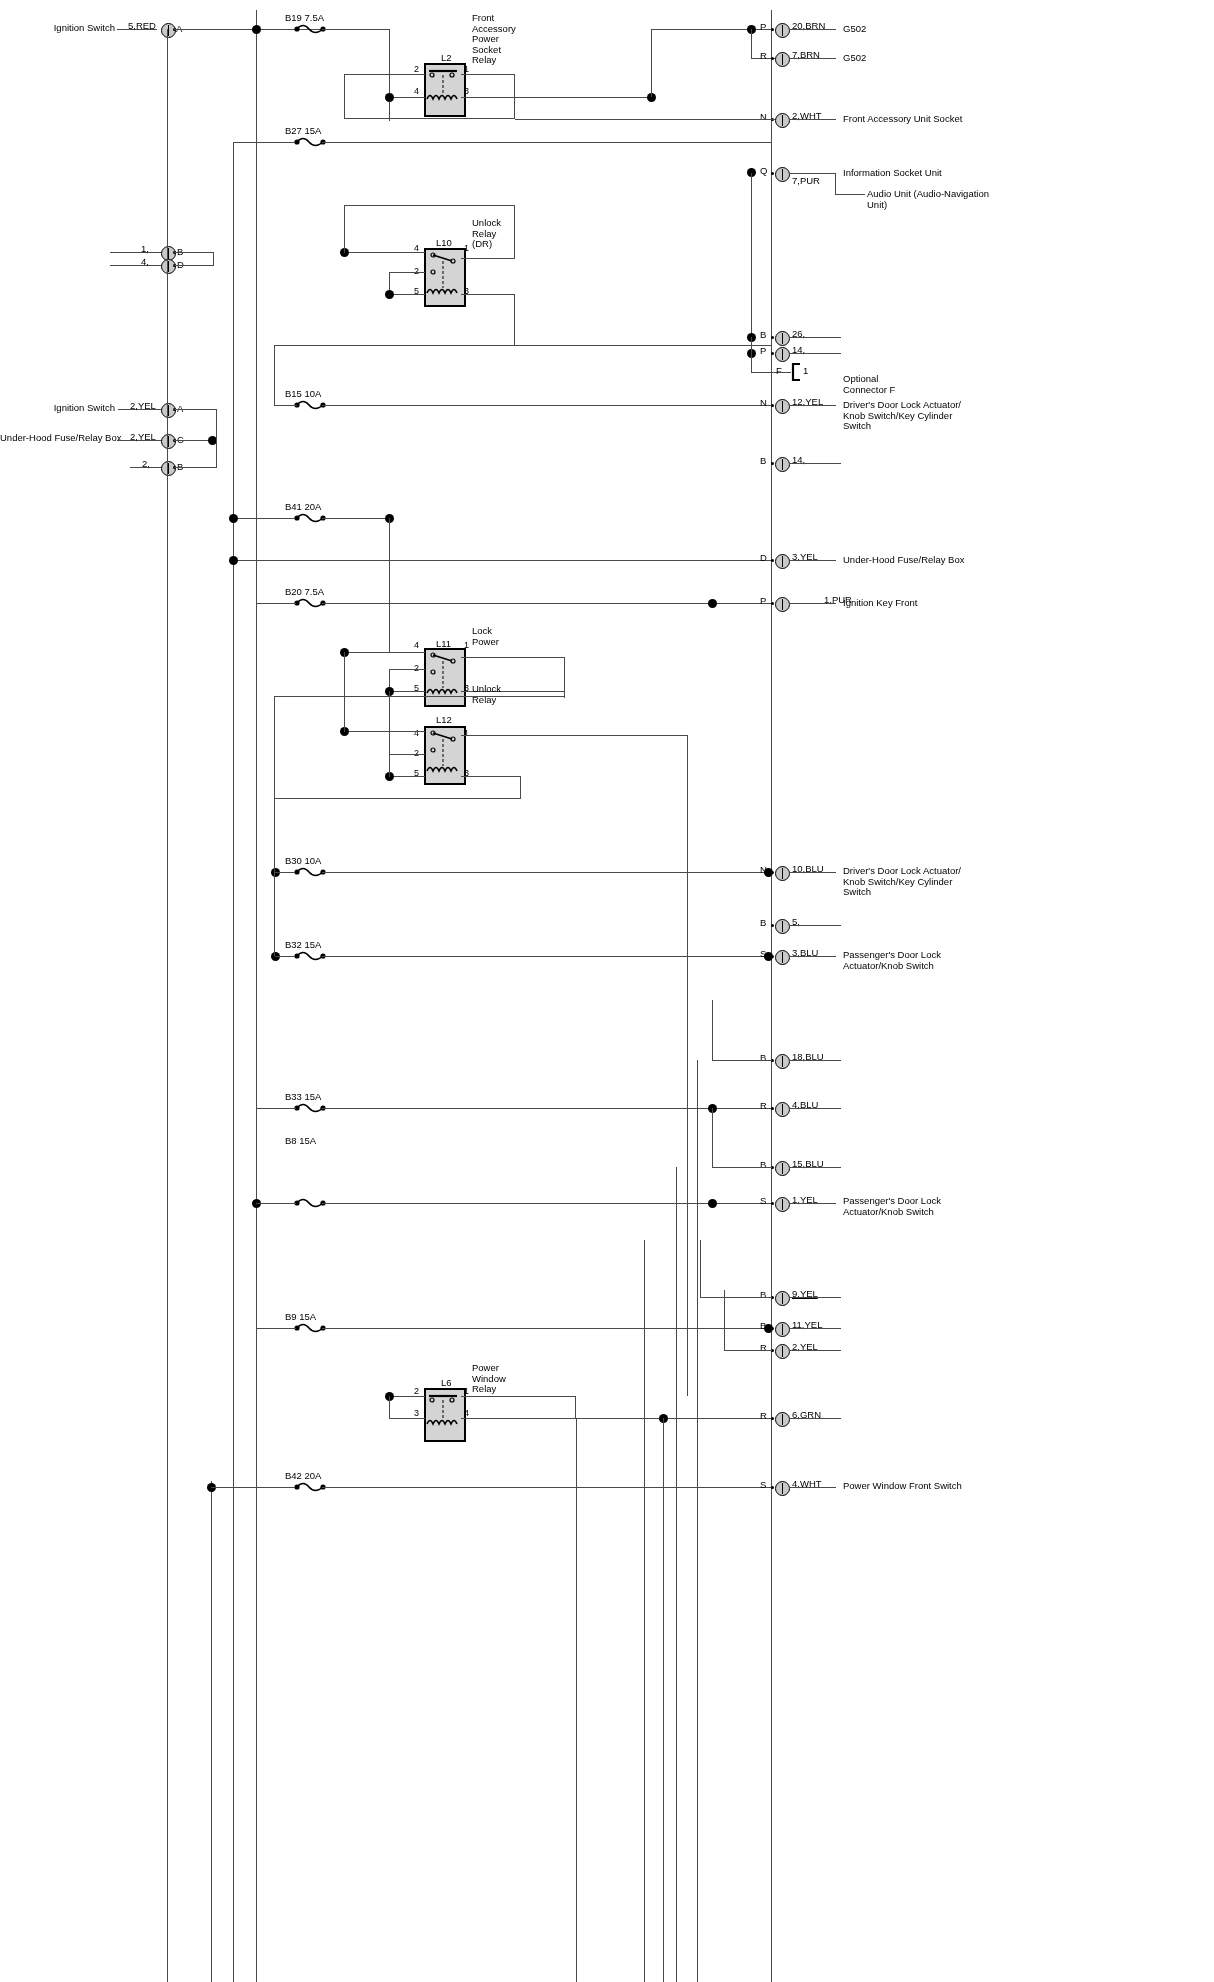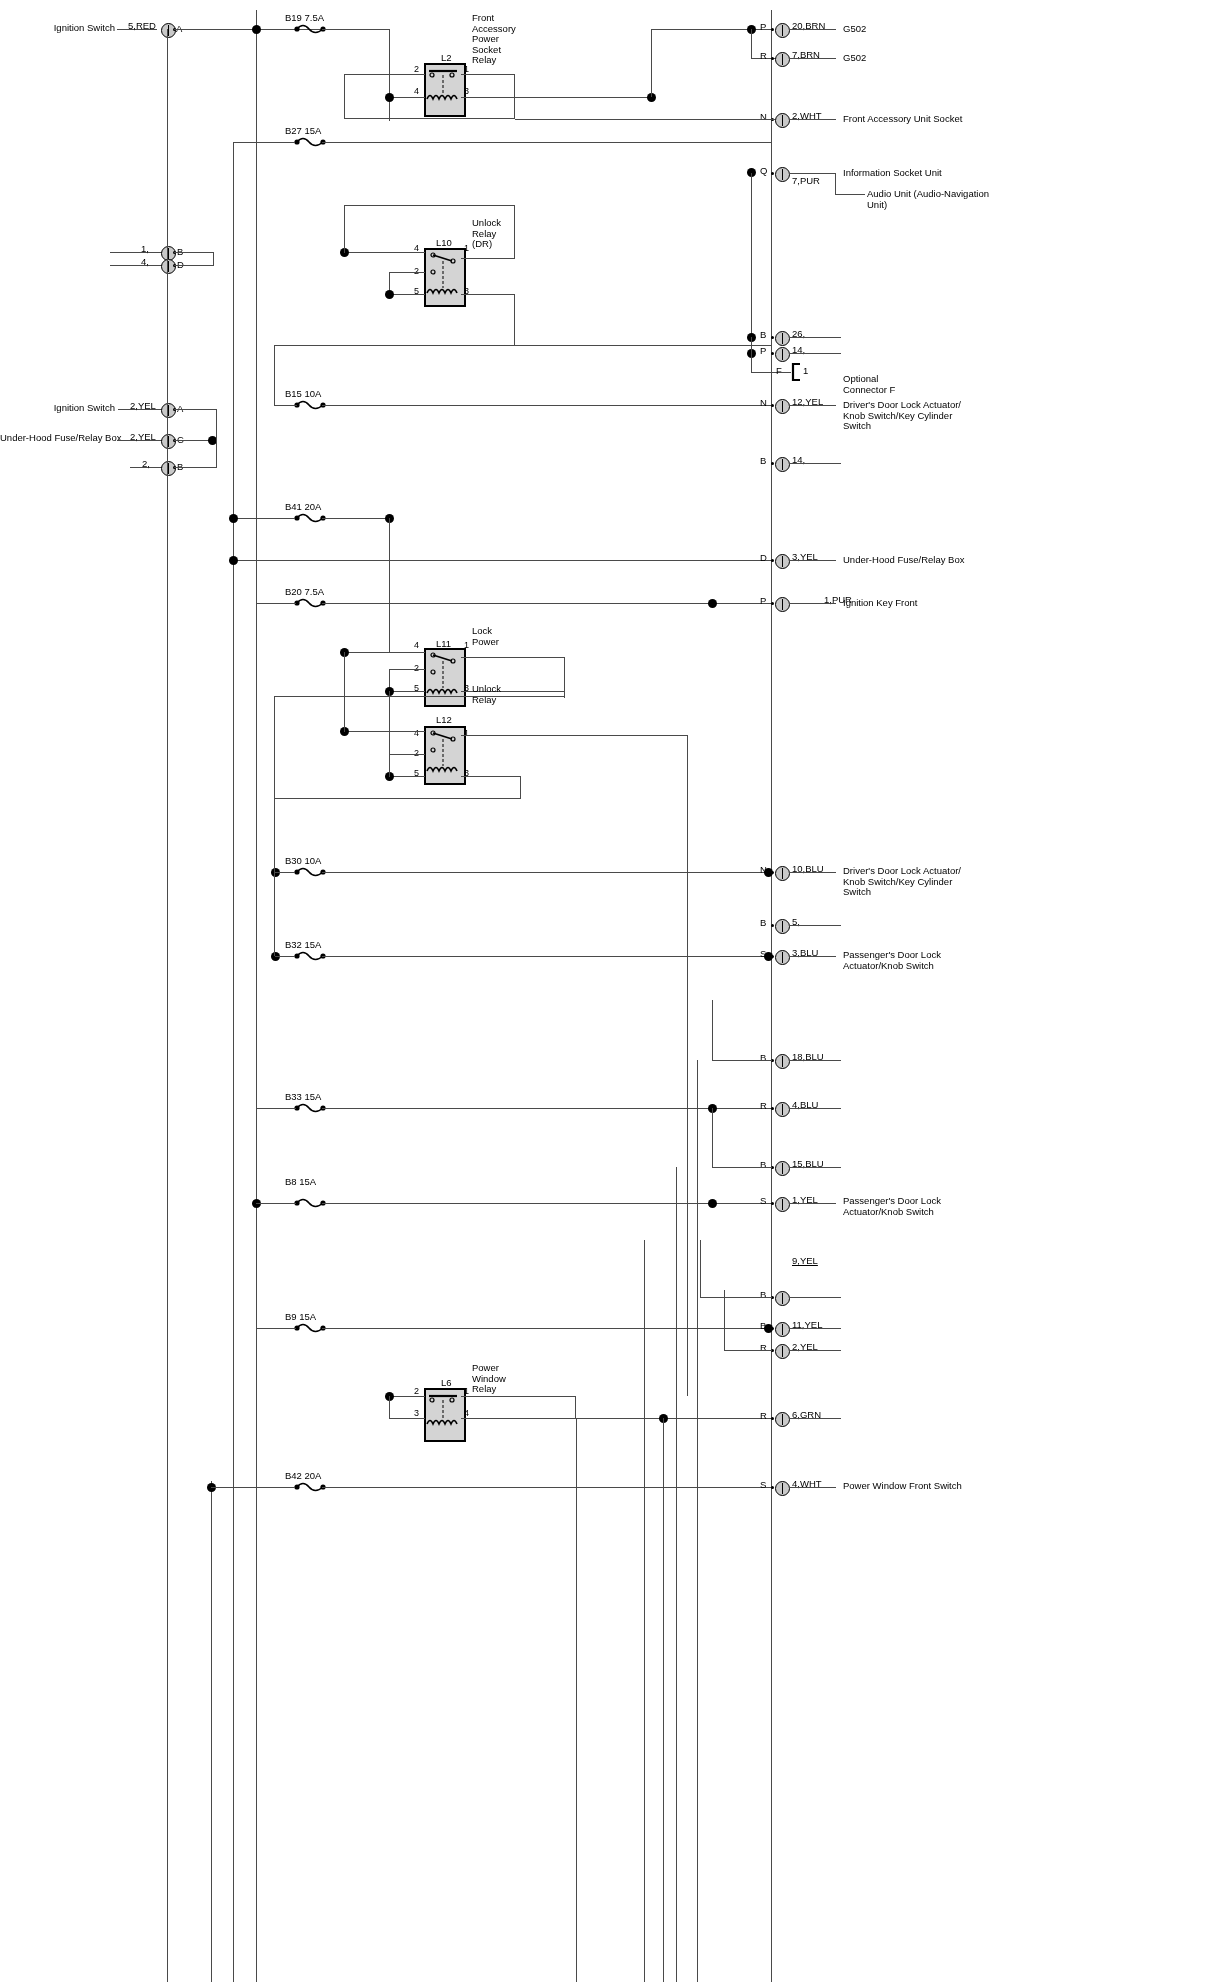--- a/index.html
+++ b/index.html
@@ -174,21 +174,21 @@
   <div class="fuse" style="left:293px;top:1102px;">
     <svg width="34" height="12">
         <circle cx="4" cy="6" r="2.6" fill="#000"></circle>
         <circle cx="30" cy="6" r="2.6" fill="#000"></circle>
         <path d="M4 6 q6 -7 12 0 q6 7 14 0" stroke="#000" stroke-width="1.6" fill="none"></path>
       </svg>
   </div>
   <div class="wire h" style="left:256px;top:1108px;width:40px;"></div>
   <div class="wire h" style="left:322px;top:1108px;width:449px;"></div>
 
-  <div class="lbl" style="left:285px;top:1177px;text-align:right;"><span>B8</span> <span>15A</span></div>
+  <div class="lbl" style="left:285px;top:1136px;text-align:right;"><span>B8</span> <span>15A</span></div>
   <div class="fuse" style="left:293px;top:1197px;">
     <svg width="34" height="12">
         <circle cx="4" cy="6" r="2.6" fill="#000"></circle>
         <circle cx="30" cy="6" r="2.6" fill="#000"></circle>
         <path d="M4 6 q6 -7 12 0 q6 7 14 0" stroke="#000" stroke-width="1.6" fill="none"></path>
       </svg>
   </div>
   <div class="node" style="left:252px;top:1199px;"></div>
   <div class="wire h" style="left:256px;top:1203px;width:40px;"></div>
   <div class="wire h" style="left:322px;top:1203px;width:449px;"></div>
@@ -512,21 +512,21 @@
   <div class="conndot" style="left:771px;top:1202px;"></div>
   <div class="conn" style="left:775px;top:1197px;"></div>
   <div class="lbl" style="left:792px;top:1195px;">1,YEL</div>
   <div class="wire h" style="left:789px;top:1203px;width:47px;"></div>
   <div class="lbl" style="left:843px;top:1196px;">Passenger's Door Lock
 Actuator/Knob Switch</div>
 
   <div class="lbl" style="left:760px;top:1290px;">B</div>
   <div class="conndot" style="left:771px;top:1296px;"></div>
   <div class="conn" style="left:775px;top:1291px;"></div>
-  <div class="lbl" style="left:792px;top:1256px;text-decoration:underline;">9,YEL</div>
+  <div class="lbl" style="left:792px;top:1289px;text-decoration:underline;">9,YEL</div>
   <div class="wire h" style="left:789px;top:1297px;width:52px;"></div>
   <div class="wire h" style="left:700px;top:1297px;width:72px;"></div>
   <div class="wire v" style="left:700px;top:1240px;height:58px;"></div>
 
   <div class="node" style="left:764px;top:1324px;"></div>
   <div class="lbl" style="left:760px;top:1321px;">B</div>
   <div class="conndot" style="left:771px;top:1327px;"></div>
   <div class="conn" style="left:775px;top:1322px;"></div>
   <div class="lbl" style="left:792px;top:1320px;">11,YEL</div>
   <div class="wire h" style="left:789px;top:1328px;width:52px;"></div>

